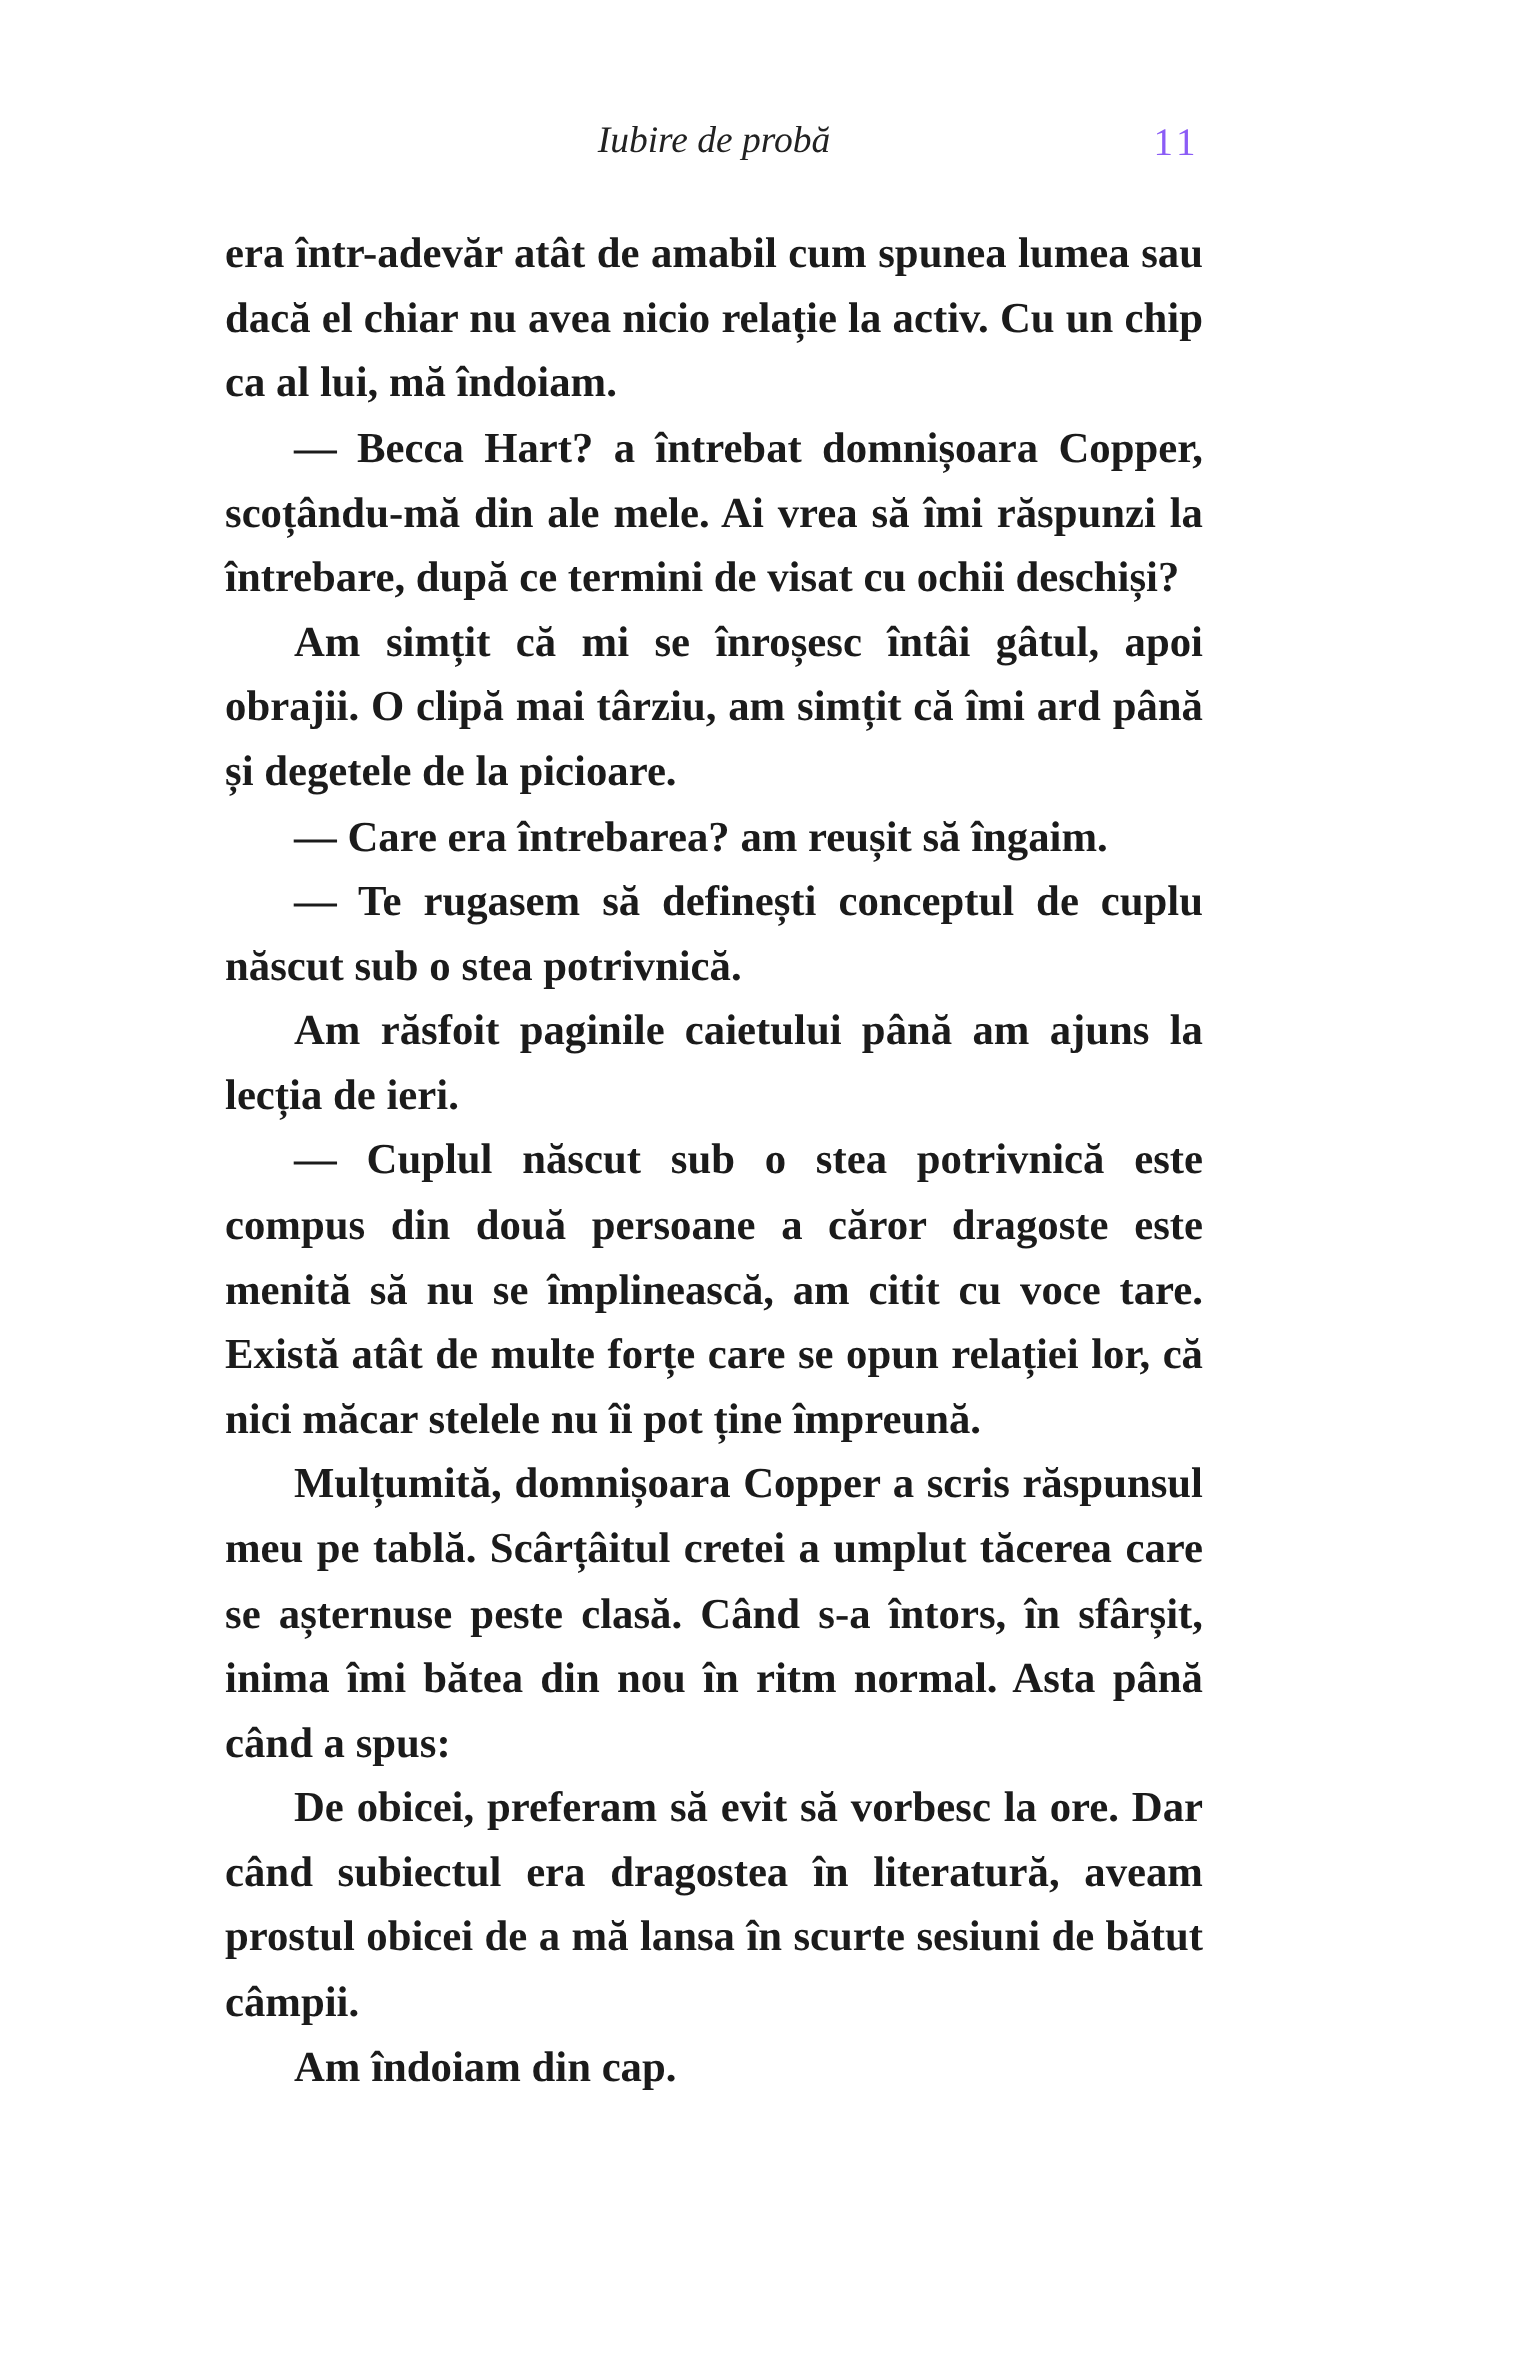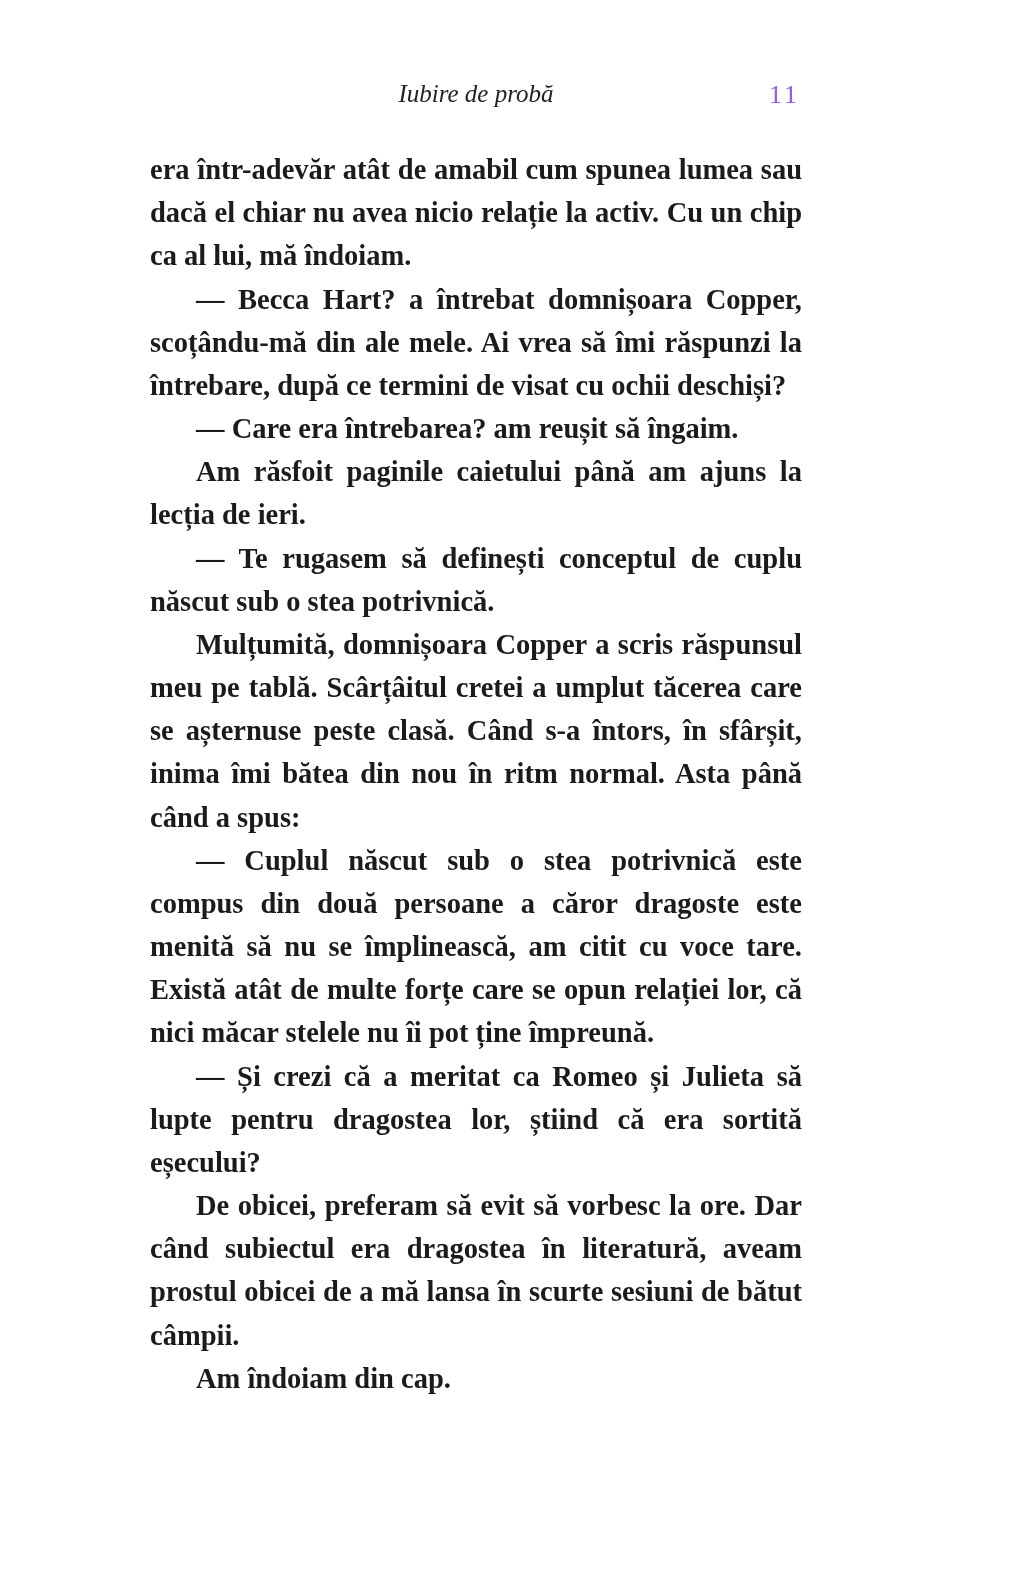--- a/index.html
+++ b/index.html
@@ -64,22 +64,22 @@
 
 <div class="page">
   <header class="running-head">
     <span class="running-title">Iubire de probă</span>
     <span class="page-number">11</span>
   </header>
 
   <main class="body-text">
     <p class="para noindent">era într-adevăr atât de amabil cum spunea lumea sau dacă el chiar nu avea nicio relație la activ. Cu un chip ca al lui, mă îndoiam.</p>
     <p class="para">— Becca Hart? a întrebat domnișoara Copper, scoțându-mă din ale mele. Ai vrea să îmi răspunzi la întrebare, după ce termini de visat cu ochii deschiși?</p>
+    <p class="para">Am simțit că mi se înroșesc întâi gâtul, apoi obrajii. O clipă mai târziu, am simțit că îmi ard până și degetele de la picioare.</p>
     <p class="para">— Care era întrebarea? am reușit să îngaim.</p>
+    <p class="para">— Te rugasem să definești conceptul de cuplu născut sub o stea potrivnică.</p>
     <p class="para">Am răsfoit paginile caietului până am ajuns la lecția de ieri.</p>
-    <p class="para">— Te rugasem să definești conceptul de cuplu născut sub o stea potrivnică.</p>
+    <p class="para">— Cuplul născut sub o stea potrivnică este compus din două persoane a căror dragoste este menită să nu se împlinească, am citit cu voce tare. Există atât de multe forțe care se opun relației lor, că nici măcar stelele nu îi pot ține împreună.</p>
     <p class="para">Mulțumită, domnișoara Copper a scris răspunsul meu pe tablă. Scârțâitul cretei a umplut tăcerea care se așternuse peste clasă. Când s-a întors, în sfârșit, inima îmi bătea din nou în ritm normal. Asta până când a spus:</p>
-    <p class="para">— Cuplul născut sub o stea potrivnică este compus din două persoane a căror dragoste este menită să nu se împlinească, am citit cu voce tare. Există atât de multe forțe care se opun relației lor, că nici măcar stelele nu îi pot ține împreună.</p>
-    <p class="para">— Și crezi că a meritat ca Romeo și Julieta să lupte pentru dragostea lor, știind că era sortită eșecului?</p>
     <p class="para">De obicei, preferam să evit să vorbesc la ore. Dar când subiectul era dragostea în literatură, aveam prostul obicei de a mă lansa în scurte sesiuni de bătut câmpii.</p>
     <p class="para">Am îndoiam din cap.</p>
   </main>
 </div>
 
 </body></html>

